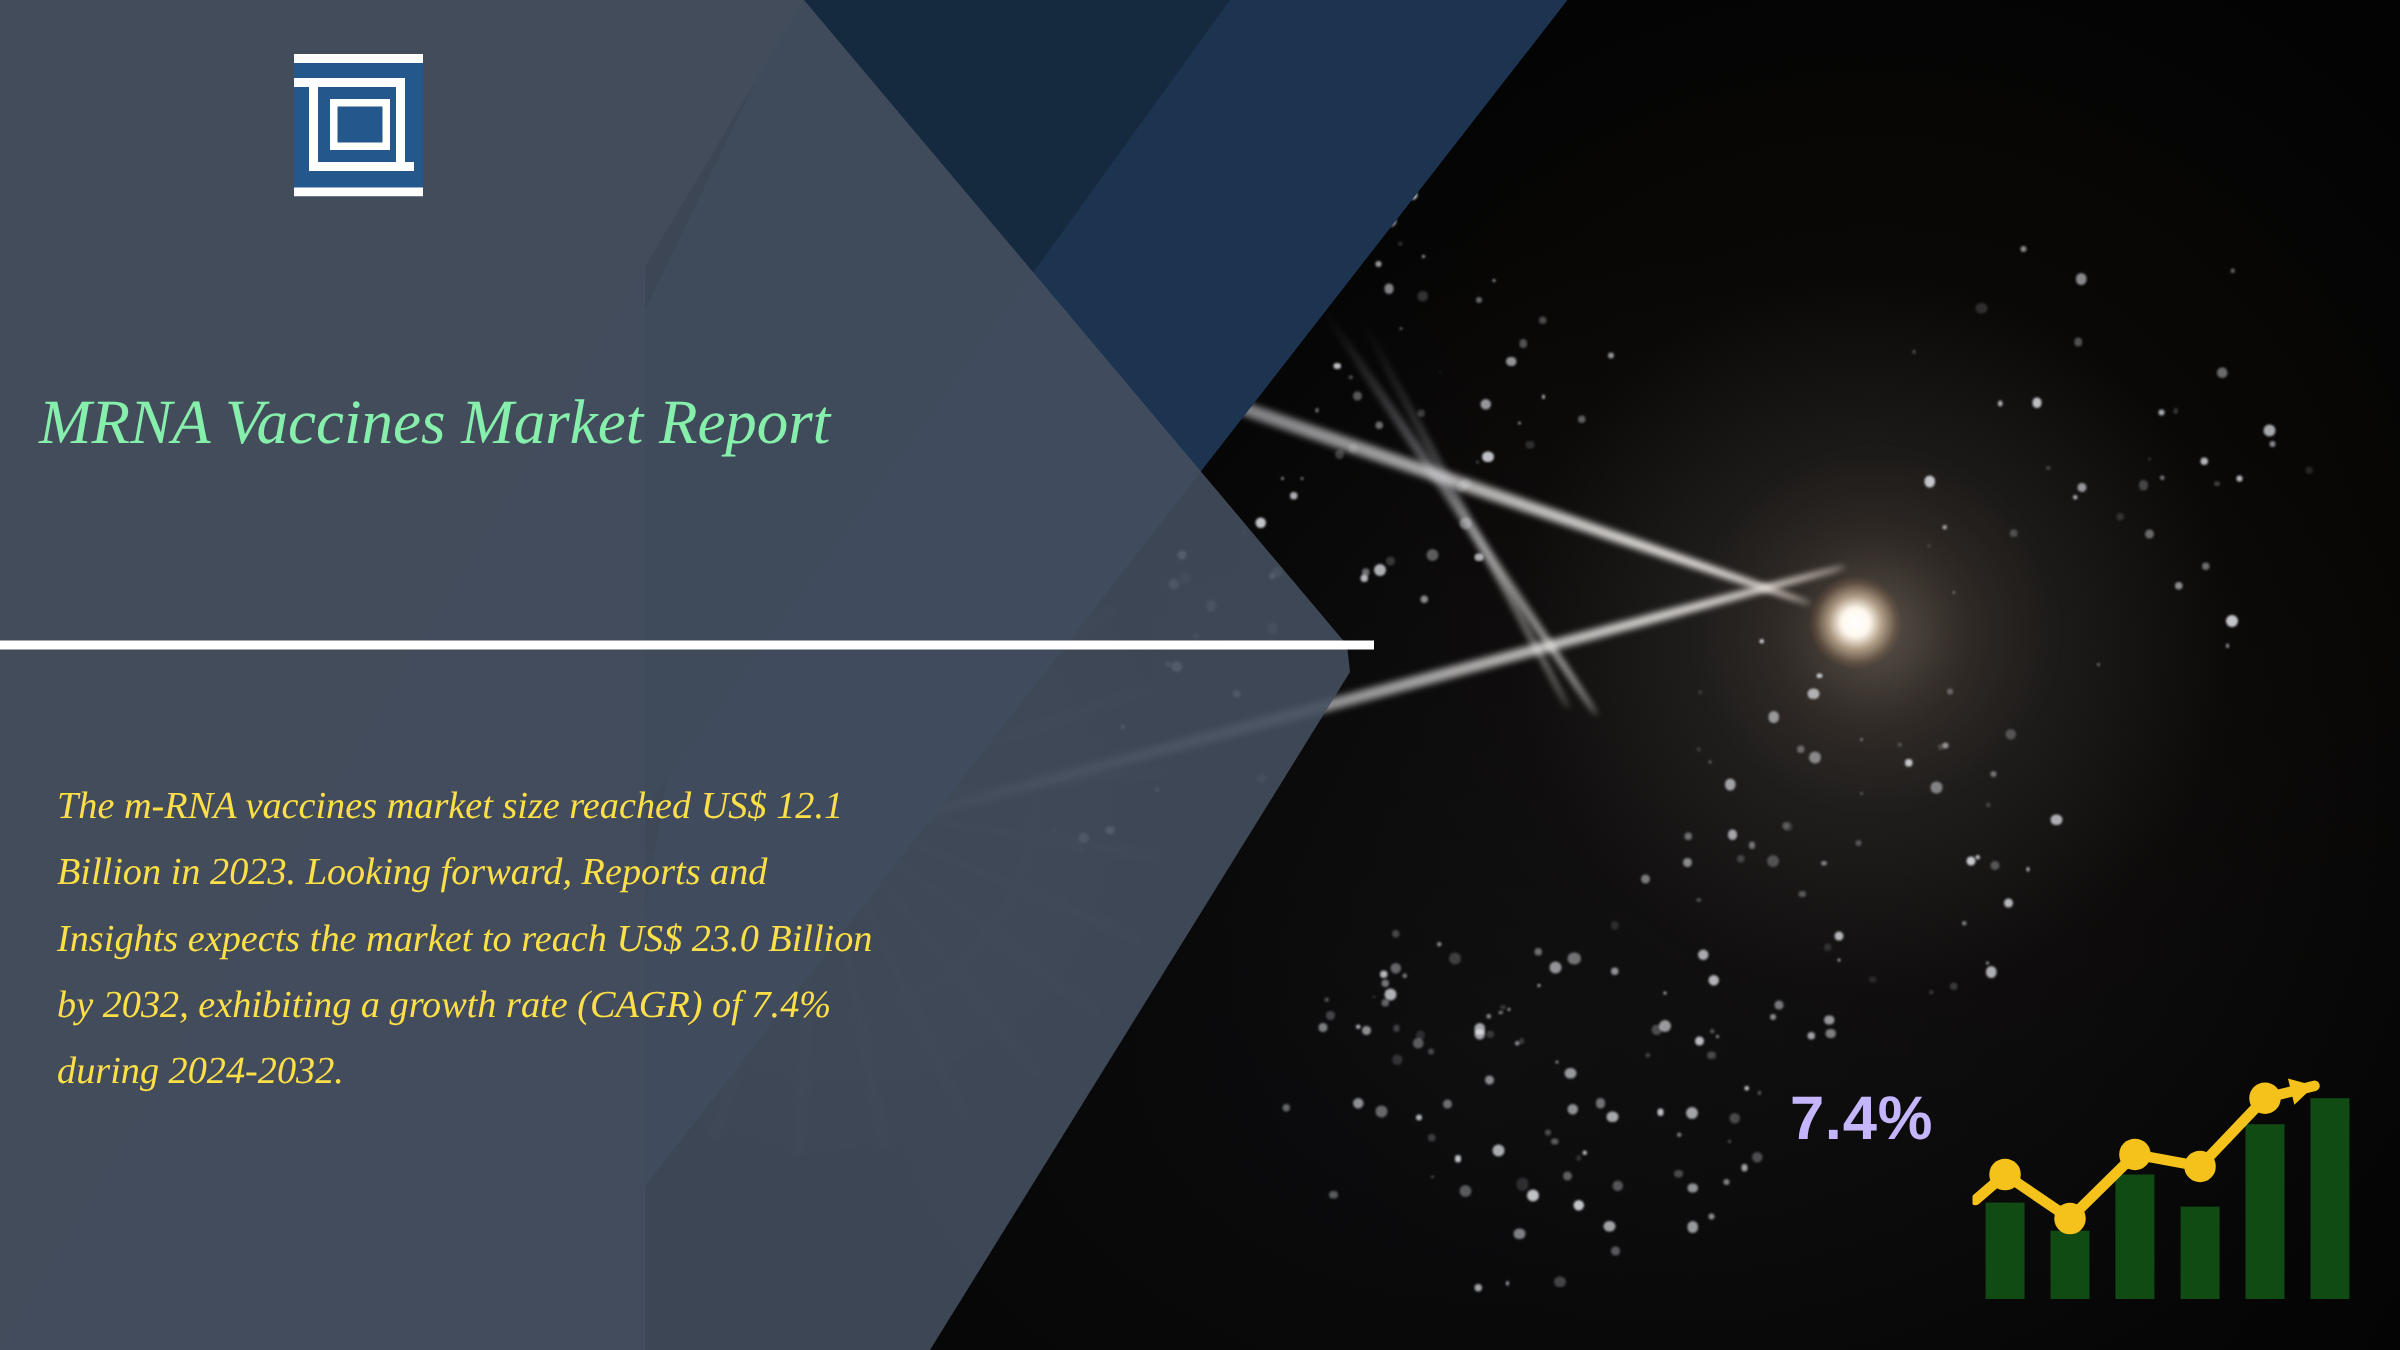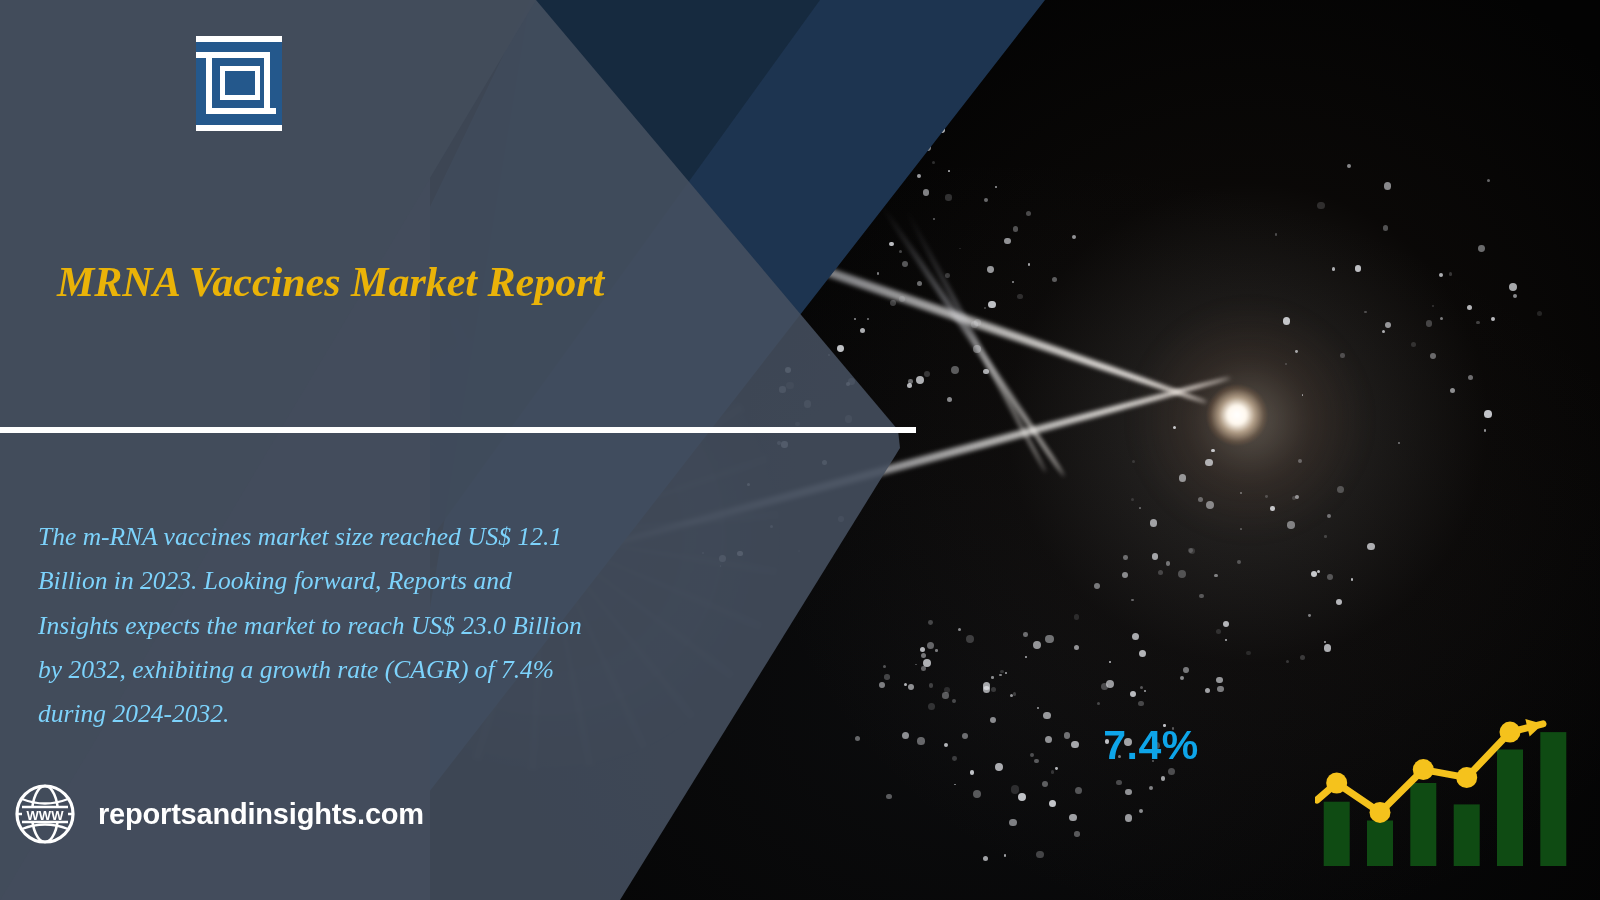--- a/index.html
+++ b/index.html
@@ -110,48 +110,47 @@
   }
   .brand-line {
     position:absolute; left:28px; top:152px;
     font-size:21.5px; font-weight:bold; color:#ffffff;
     letter-spacing:.1px;
     white-space:nowrap;
   }
   .report-title {
     position:absolute; left:26px; top:255px; width:700px;
     font-family:"Liberation Serif", serif;
-    font-weight:bold; font-style:italic;
+    font-weight:normal; font-style:italic;
     font-size:42px; line-height:1.32;
-    color:#eab308;
-    margin-left:31px;
+    color:#86efac;
   }
   .summary {
     position:absolute; left:38px; top:515px; width:545px;
     font-family:"Liberation Serif", serif;
     font-style:italic;
     font-size:25.5px; line-height:1.74;
-    color:#7dd3fc;
+    color:#fde047;
   }
   .footer {
     position:absolute; left:14px; top:783px;
     display:flex; align-items:center; gap:22px;
   }
   .globe-icon { width:62px; height:62px; display:block; }
   .site-url {
     font-size:29px; font-weight:bold; color:#ffffff;
     letter-spacing:-.2px;
   }
 
   
   .cagr-badge {
-    position:absolute; left:1078px; top:718px;
+    position:absolute; left:1168px; top:718px;
     width:146px;
     text-align:center;
-    color:#0ea5e9;
+    color:#c4b5fd;
     font-size:41px; font-weight:bold;
     line-height:1.34;
     letter-spacing:.5px;
   }
   .cagr-badge div { white-space:nowrap; }
 
   .chart-wrap {
     position:absolute; left:1315px; top:698px;
     width:260px; height:175px;
   }
@@ -455,36 +454,20 @@
     </svg>
   </div>
 
 
   <div class="report-title">
     <span>MRNA Vaccines Market Report</span><br>
   </div>
 
   <div class="summary">The m-RNA vaccines market size reached US$ 12.1 Billion in 2023. Looking forward, Reports and Insights expects the market to reach US$ 23.0 Billion by 2032, exhibiting a growth rate (CAGR) of 7.4% during 2024-2032.</div>
 
-  <div class="footer">
-    <span class="globe-icon">
-      <svg viewBox="0 0 62 62" xmlns="http://www.w3.org/2000/svg">
-        <circle cx="31" cy="31" r="28" fill="none" stroke="#ffffff" stroke-width="3.2"></circle>
-        <ellipse cx="31" cy="31" rx="13" ry="28" fill="none" stroke="#ffffff" stroke-width="2.6"></ellipse>
-        <line x1="3" y1="31" x2="59" y2="31" stroke="#ffffff" stroke-width="2.6"></line>
-        <path d="M8 16 Q31 25 54 16" fill="none" stroke="#ffffff" stroke-width="2.4"></path>
-        <path d="M8 46 Q31 37 54 46" fill="none" stroke="#ffffff" stroke-width="2.4"></path>
-        <rect x="8" y="24" width="46" height="15" fill="#434c5c"></rect>
-        <line x1="8" y1="24" x2="54" y2="24" stroke="#ffffff" stroke-width="2.6"></line>
-        <line x1="8" y1="39" x2="54" y2="39" stroke="#ffffff" stroke-width="2.6"></line>
-        <text x="31" y="36.5" font-family="Liberation Sans, sans-serif" font-size="13" font-weight="bold" fill="#ffffff" text-anchor="middle">WWW</text>
-      </svg>
-    </span>
-    <span class="site-url">reportsandinsights.com</span>
-  </div>
 
   <div class="cagr-badge">
     <div>7.4%</div>
   </div>
 
   <div class="chart-wrap">
     <svg viewBox="0 0 260 175" xmlns="http://www.w3.org/2000/svg">
       <g id="chart-bars">
           <rect x="8.7" y="103.7" width="26" height="64.3" fill="#0f4b13"></rect>
           <rect x="52.0" y="122.5" width="26" height="45.5" fill="#0f4b13"></rect>

